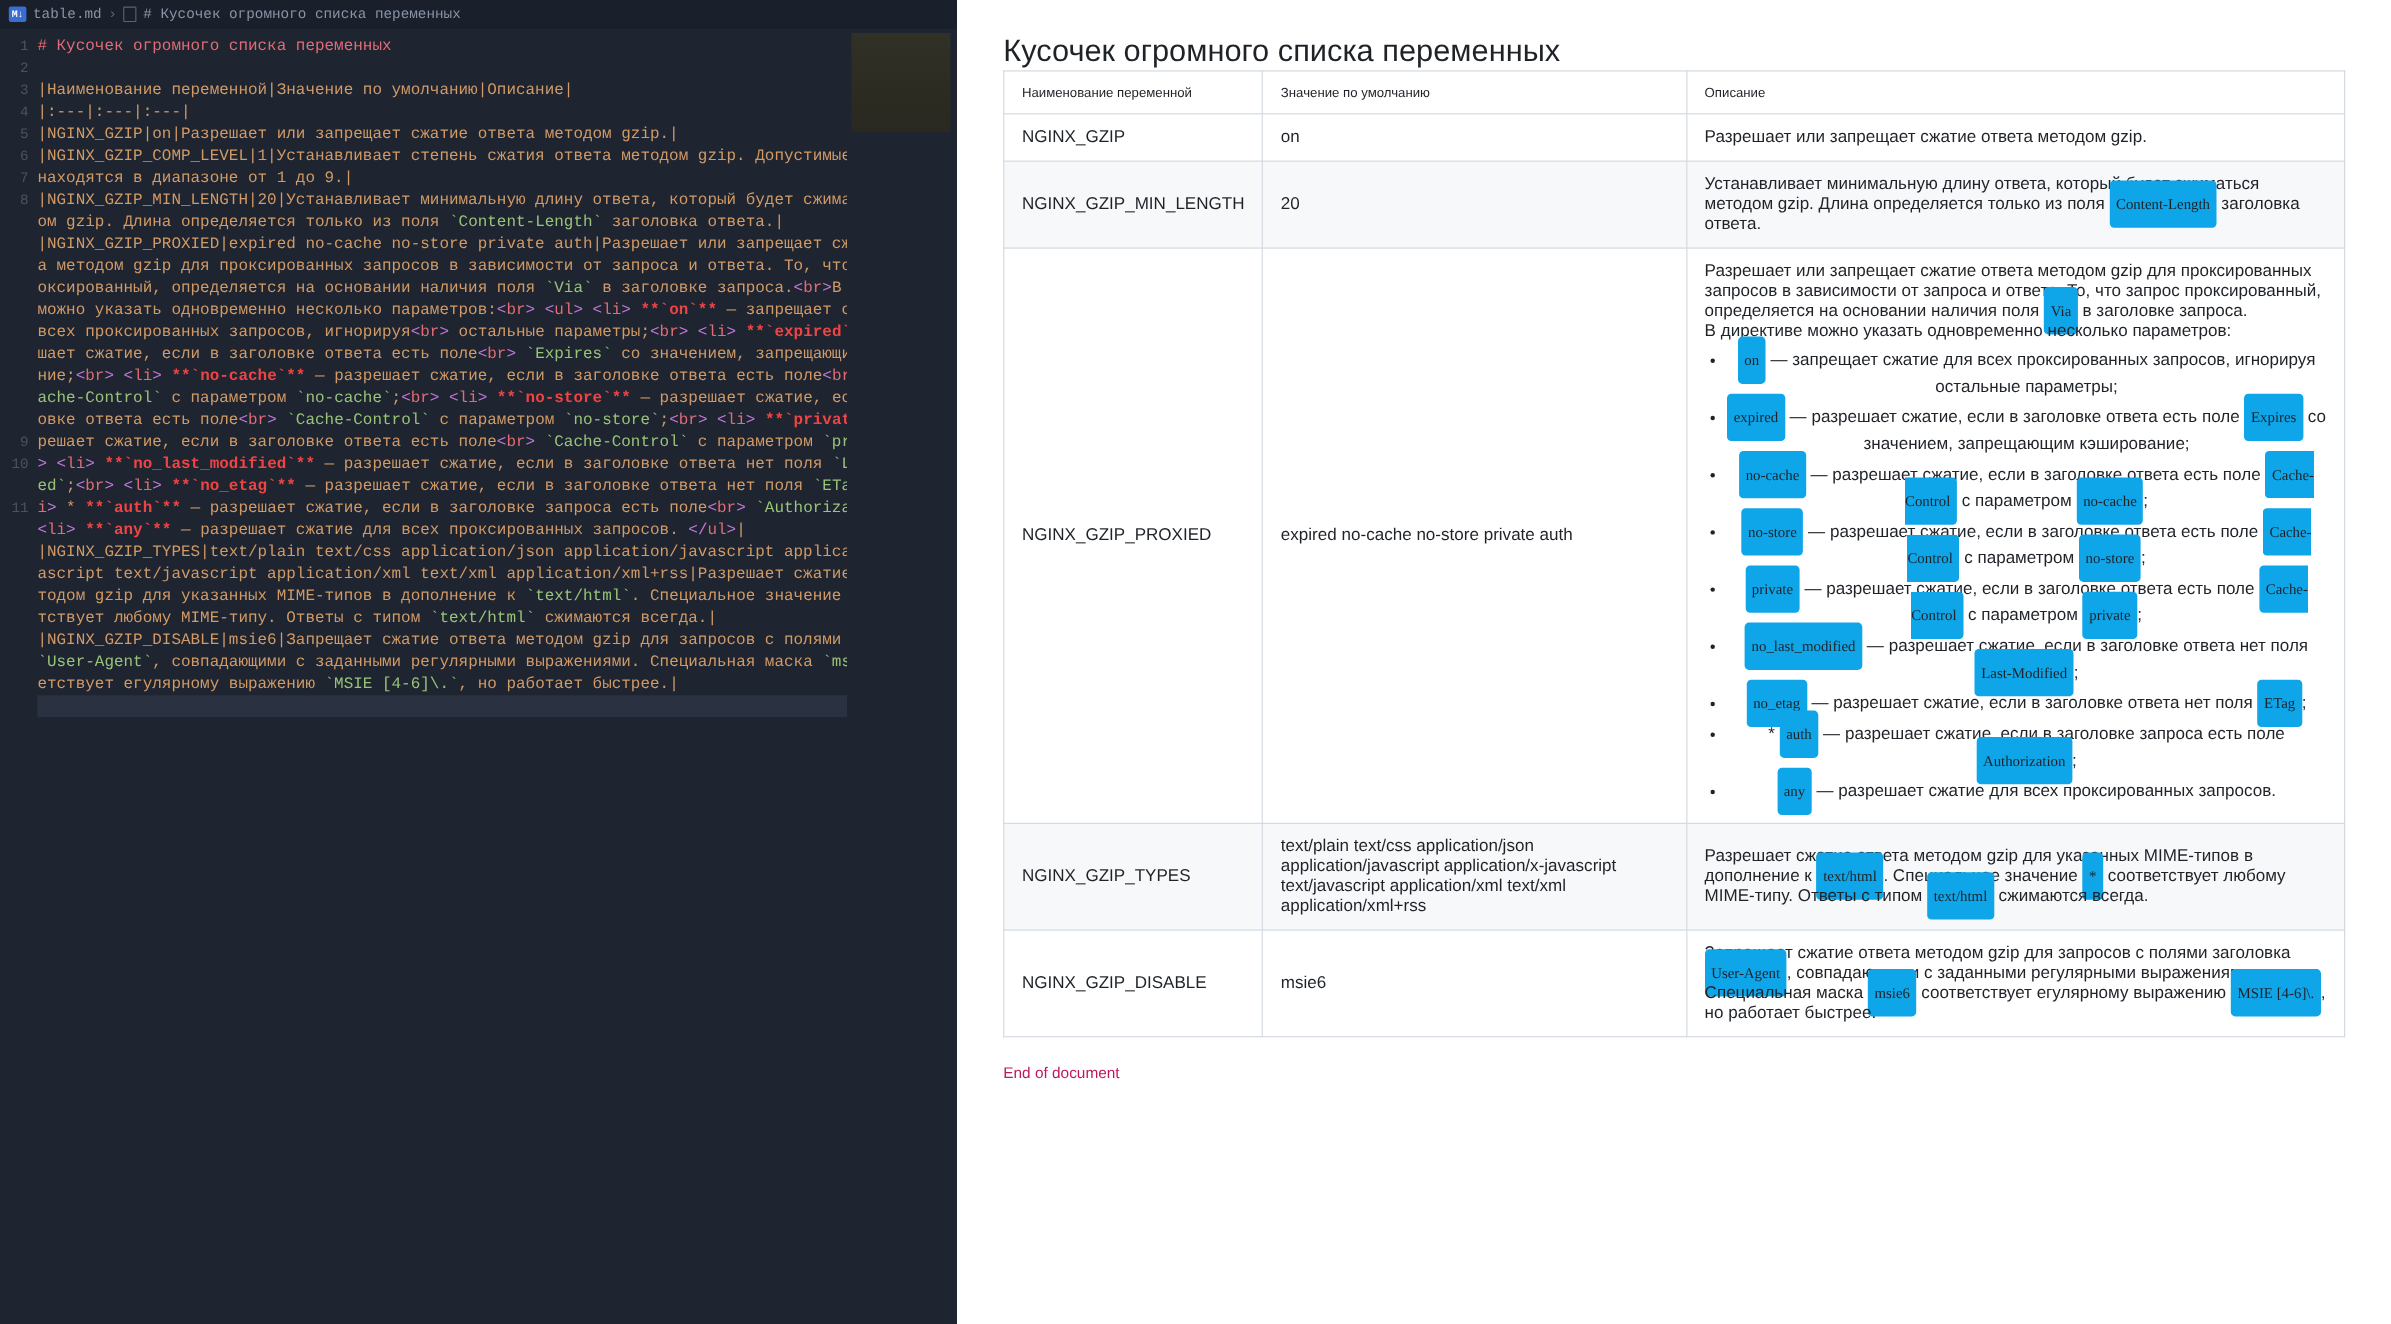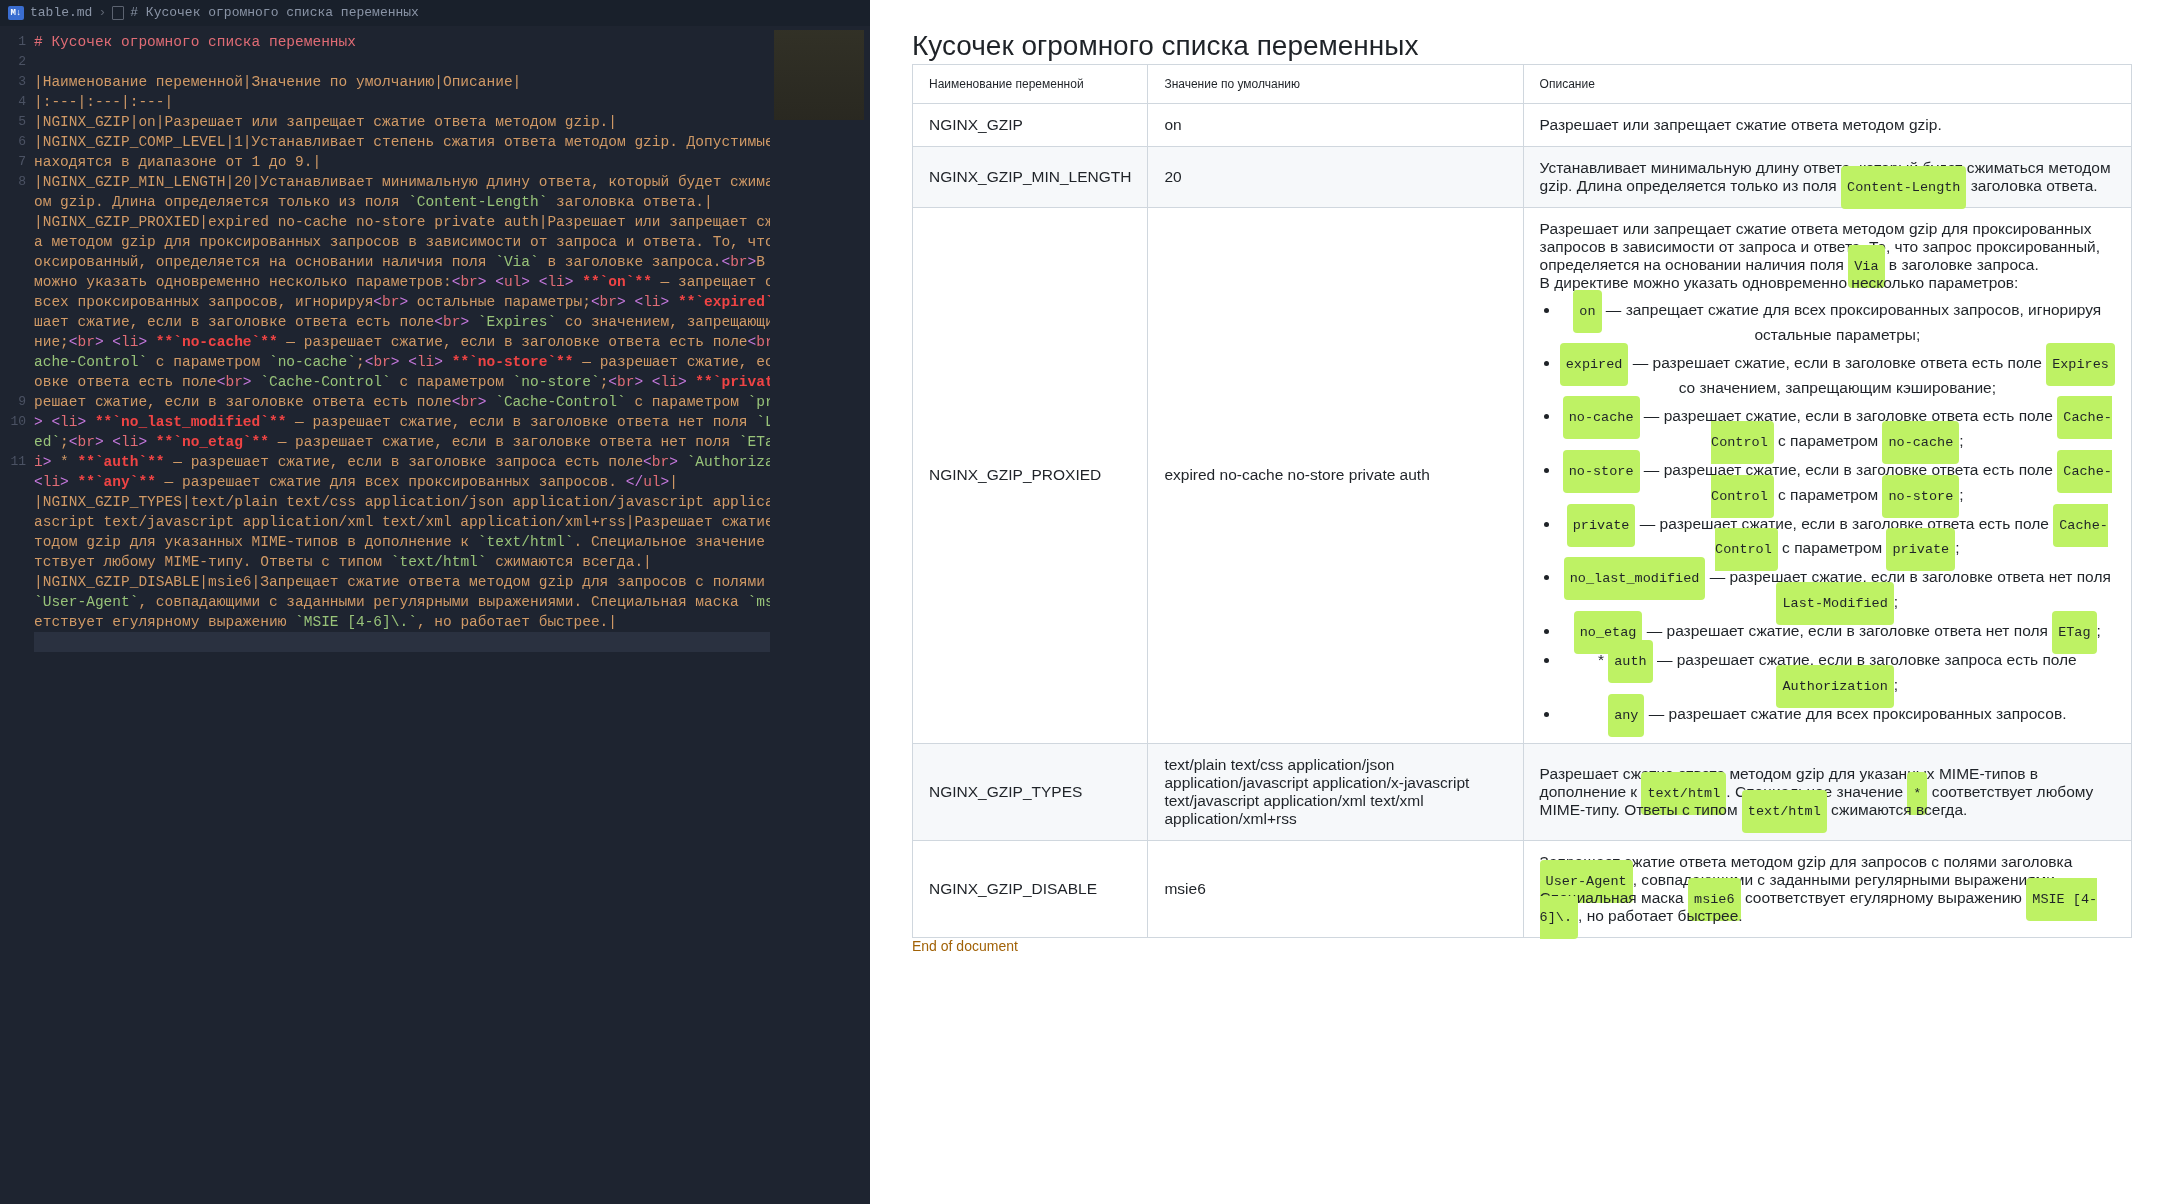--- a/index.html
+++ b/index.html
@@ -23,24 +23,24 @@
 .t-tagname { color:#e06c75;}
 .t-quoted { color:#98c379; }
 .t-bold { color:#ef4444; font-weight:bold;}
 
 .preview-pane { flex:1; height:100%; background:#fff; overflow-y:auto; padding: 30px 42px 40px 42px; color:#1f2328;}
 .preview-pane h1 { font-size:28px; font-weight:400; margin-bottom:2px; }
 table { width:100%; border-collapse:collapse; font-size:15.5px; }
 th, td { border:1px solid #d0d7de; padding:12px 16px; text-align:left; vertical-align:middle;}
 th { background:#fff; font-weight:400; font-size:12px;}
 tbody tr:nth-child(even){ background:#f6f8fa;}
-code { background:#bef264; padding:14px 6px; border-radius:4px; font-family:Liberation Mono, monospace; font-size:13.5px; color:#1f2328;}
+code { background:#0ea5e9; padding:14px 6px; border-radius:4px; font-family:Liberation Serif, serif; font-size:13.5px; color:#1f2328;}
 ul.desc { padding-left:20px; margin-top:6px;}
 ul.desc li { margin-bottom:4px; line-height:1.55;text-align:center;}
-.end-doc { color:#a16207; font-size:14px; }
+.end-doc { color:#be185d; font-size:14px; margin-top:24px;}
 </style>
 </head>
 <body>
 
 <div class="editor-pane">
   <div class="breadcrumb">
     <span class="md-icon">M↓</span>
     <span>table.md</span>
     <span class="sep">›</span>
     <span class="file-icon"></span>

